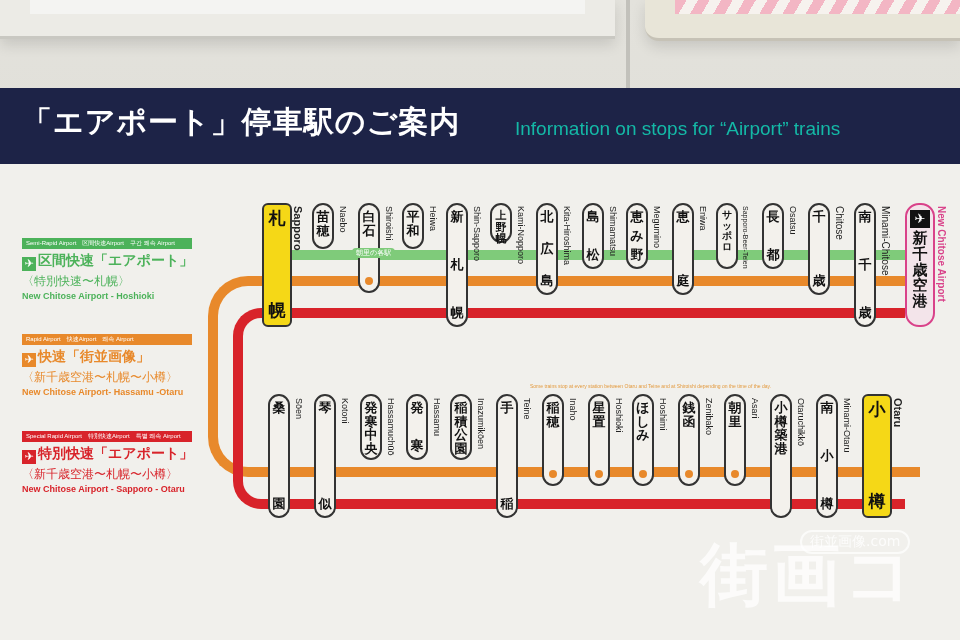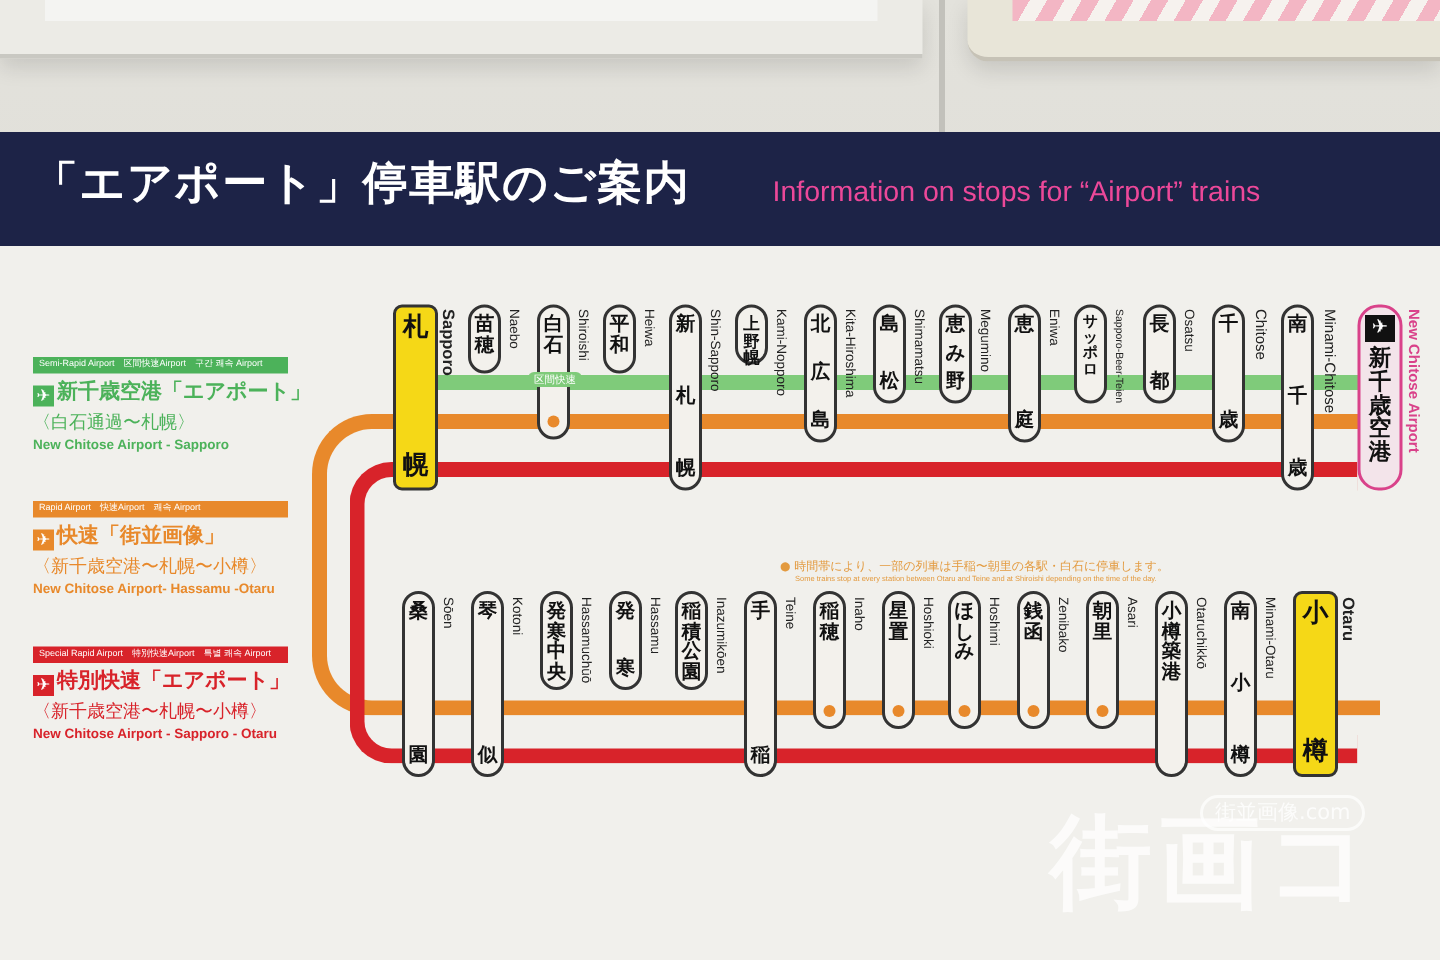--- a/index.html
+++ b/index.html
@@ -6,21 +6,21 @@
   body{width:960px;height:640px;overflow:hidden;position:relative;background:#dcdad3;font-family:"DejaVu Sans",sans-serif;}
   .wall{position:absolute;inset:0;background:linear-gradient(#e3e2dc,#d9d7d0);}
   .frame-left{position:absolute;left:0;top:0;width:615px;height:36px;background:#ecebe6;border-bottom:3px solid #c9c8c2;box-shadow:0 6px 14px rgba(0,0,0,.12);}
   .frame-left .paper{position:absolute;left:30px;top:0;width:555px;height:14px;background:#f4f4f2;}
   .frame-right{position:absolute;left:645px;top:0;width:315px;height:38px;background:#e8e5d8;border-radius:0 0 0 14px;border-bottom:3px solid #c6c2b6;box-shadow:0 6px 14px rgba(0,0,0,.12);}
   .frame-right .stripes{position:absolute;left:30px;top:0;right:0;height:14px;background:repeating-linear-gradient(120deg,#f3b6c4 0 10px,#f6f2ee 10px 20px);}
   .divider{position:absolute;left:626px;top:0;width:4px;height:90px;background:#c2c1bb;}
   .board{position:absolute;left:0;top:88px;width:960px;height:556px;background:#f1f0ec;}
   .header{position:absolute;left:0;top:0;width:960px;height:76px;background:#1d2347;}
   .header .jp{position:absolute;left:22px;top:14px;color:#fff;font-size:30px;font-weight:bold;letter-spacing:1px;}
-  .header .en{position:absolute;left:515px;top:30px;color:#ec4899;font-size:19px;font-family:"Liberation Sans",sans-serif;}
+  .header .en{position:absolute;left:515px;top:30px;color:#14b8a6;font-size:19px;font-family:"Liberation Sans",sans-serif;}
   .legend{position:absolute;left:22px;width:170px;}
   .legend .bar{height:11px;color:#fff;font-size:6px;line-height:11px;padding-left:4px;font-family:"Liberation Sans",sans-serif;white-space:nowrap;overflow:hidden;}
   .legend .name{font-size:14px;font-weight:bold;margin-top:3px;white-space:nowrap;}
   .legend .name .pl{display:inline-block;width:14px;height:14px;color:#fff;font-size:11px;line-height:14px;text-align:center;vertical-align:-2px;margin-right:2px;}
   .legend .route{font-size:12px;margin-top:2px;white-space:nowrap;}
   .legend .route-en{font-size:9px;font-weight:bold;margin-top:1px;font-family:"Liberation Sans",sans-serif;white-space:nowrap;}
   .line{position:absolute;}
   .station{position:absolute;background:#f3f1ec;border:2px solid #333;border-radius:13px;width:22px;display:flex;flex-direction:column;align-items:center;justify-content:flex-start;padding-top:5px;box-sizing:border-box;font-size:13px;font-weight:bold;color:#111;line-height:1.05;}
   .station.tall{justify-content:space-between;padding-bottom:5px;}
   .station .ch{display:block;}
@@ -47,23 +47,23 @@
   </div>
 
 <div class="board">
   <div class="header">
     <span class="jp">「エアポート」停車駅のご案内</span>
     <span class="en">Information on stops for “Airport” trains</span>
   </div>
 
   <div class="legend" style="top:150px;color:#4cb25a">
     <div class="bar" style="background:#4cb25a">Semi-Rapid Airport　区間快速Airport　구간 쾌속 Airport</div>
-    <div class="name"><span class="pl" style="background:#4cb25a">✈</span><span>新千歳空港「エアポート」</span></div>
-    <div class="route">〈白石通過〜札幌〉</div>
-    <div class="route-en">New Chitose Airport - Sapporo</div>
+    <div class="name"><span class="pl" style="background:#4cb25a">✈</span><span>区間快速「エアポート」</span></div>
+    <div class="route">〈特別快速〜札幌〉</div>
+    <div class="route-en">New Chitose Airport - Hoshioki</div>
   </div>
   <div class="legend" style="top:246px;color:#e8892b">
     <div class="bar" style="background:#e8892b">Rapid Airport　快速Airport　쾌속 Airport</div>
     <div class="name"><span class="pl" style="background:#e8892b">✈</span><span>快速「街並画像」</span></div>
     <div class="route">〈新千歳空港〜札幌〜小樽〉</div>
     <div class="route-en">New Chitose Airport- Hassamu -Otaru</div>
   </div>
   <div class="legend" style="top:343px;color:#d8232a">
     <div class="bar" style="background:#d8232a">Special Rapid Airport　特別快速Airport　특별 쾌속 Airport</div>
     <div class="name"><span class="pl" style="background:#d8232a">✈</span><span>特別快速「エアポート」</span></div>
@@ -87,21 +87,21 @@
       <span class="ch">苗</span>
       <span class="ch">穂</span>
     </div>
   <span class="rom" style="left:338px;top:118px">Naebo</span>
 
   <div class="station" style="left:358px;top:115px;height:90px;">
       <span class="ch">白</span>
       <span class="ch">石</span>
       <span class="dot"></span>
     </div>
-  <span style="position:absolute;left:352px;top:160px;background:#7fcb7a;color:#fff;font-size:7px;padding:0 4px;border-radius:4px 4px 0 0">区間快速</span>
+  <span style="position:absolute;left:352px;top:160px;background:#7fcb7a;color:#fff;font-size:7px;padding:0 4px;border-radius:4px 4px 0 0">朝里の各駅</span>
   <span class="rom" style="left:384px;top:118px">Shiroishi</span>
 
   <div class="station" style="left:402px;top:115px;height:46px;">
       <span class="ch">平</span>
       <span class="ch">和</span>
     </div>
   <span class="rom" style="left:428px;top:118px">Heiwa</span>
 
   <div class="station tall" style="left:446px;top:115px;height:124px;">
       <span class="ch">新</span>
@@ -173,21 +173,20 @@
   <div class="station airport" style="left:905px;top:115px;height:124px;">
       <span class="airport-icon">✈</span>
       <span class="ch">新</span>
       <span class="ch">千</span>
       <span class="ch">歳</span>
       <span class="ch">空</span>
       <span class="ch">港</span>
     </div>
   <span class="rom" style="left:936px;top:118px;color:#d9428a;font-weight:bold;font-size:10px">New Chitose Airport</span>
 
-  <span class="note">● 時間帯により、一部の列車は手稲〜朝里の各駅・白石に停車します。</span>
   <span class="note-en">Some trains stop at every station between Otaru and Teine and at Shiroishi depending on the time of the day.</span>
 
   <div class="station tall" style="left:268px;top:306px;height:124px;">
       <span class="ch">桑</span>
       <span class="ch">園</span>
     </div>
   <span class="rom" style="left:294px;top:310px">Sōen</span>
 
   <div class="station tall" style="left:314px;top:306px;height:124px;">
       <span class="ch">琴</span>

